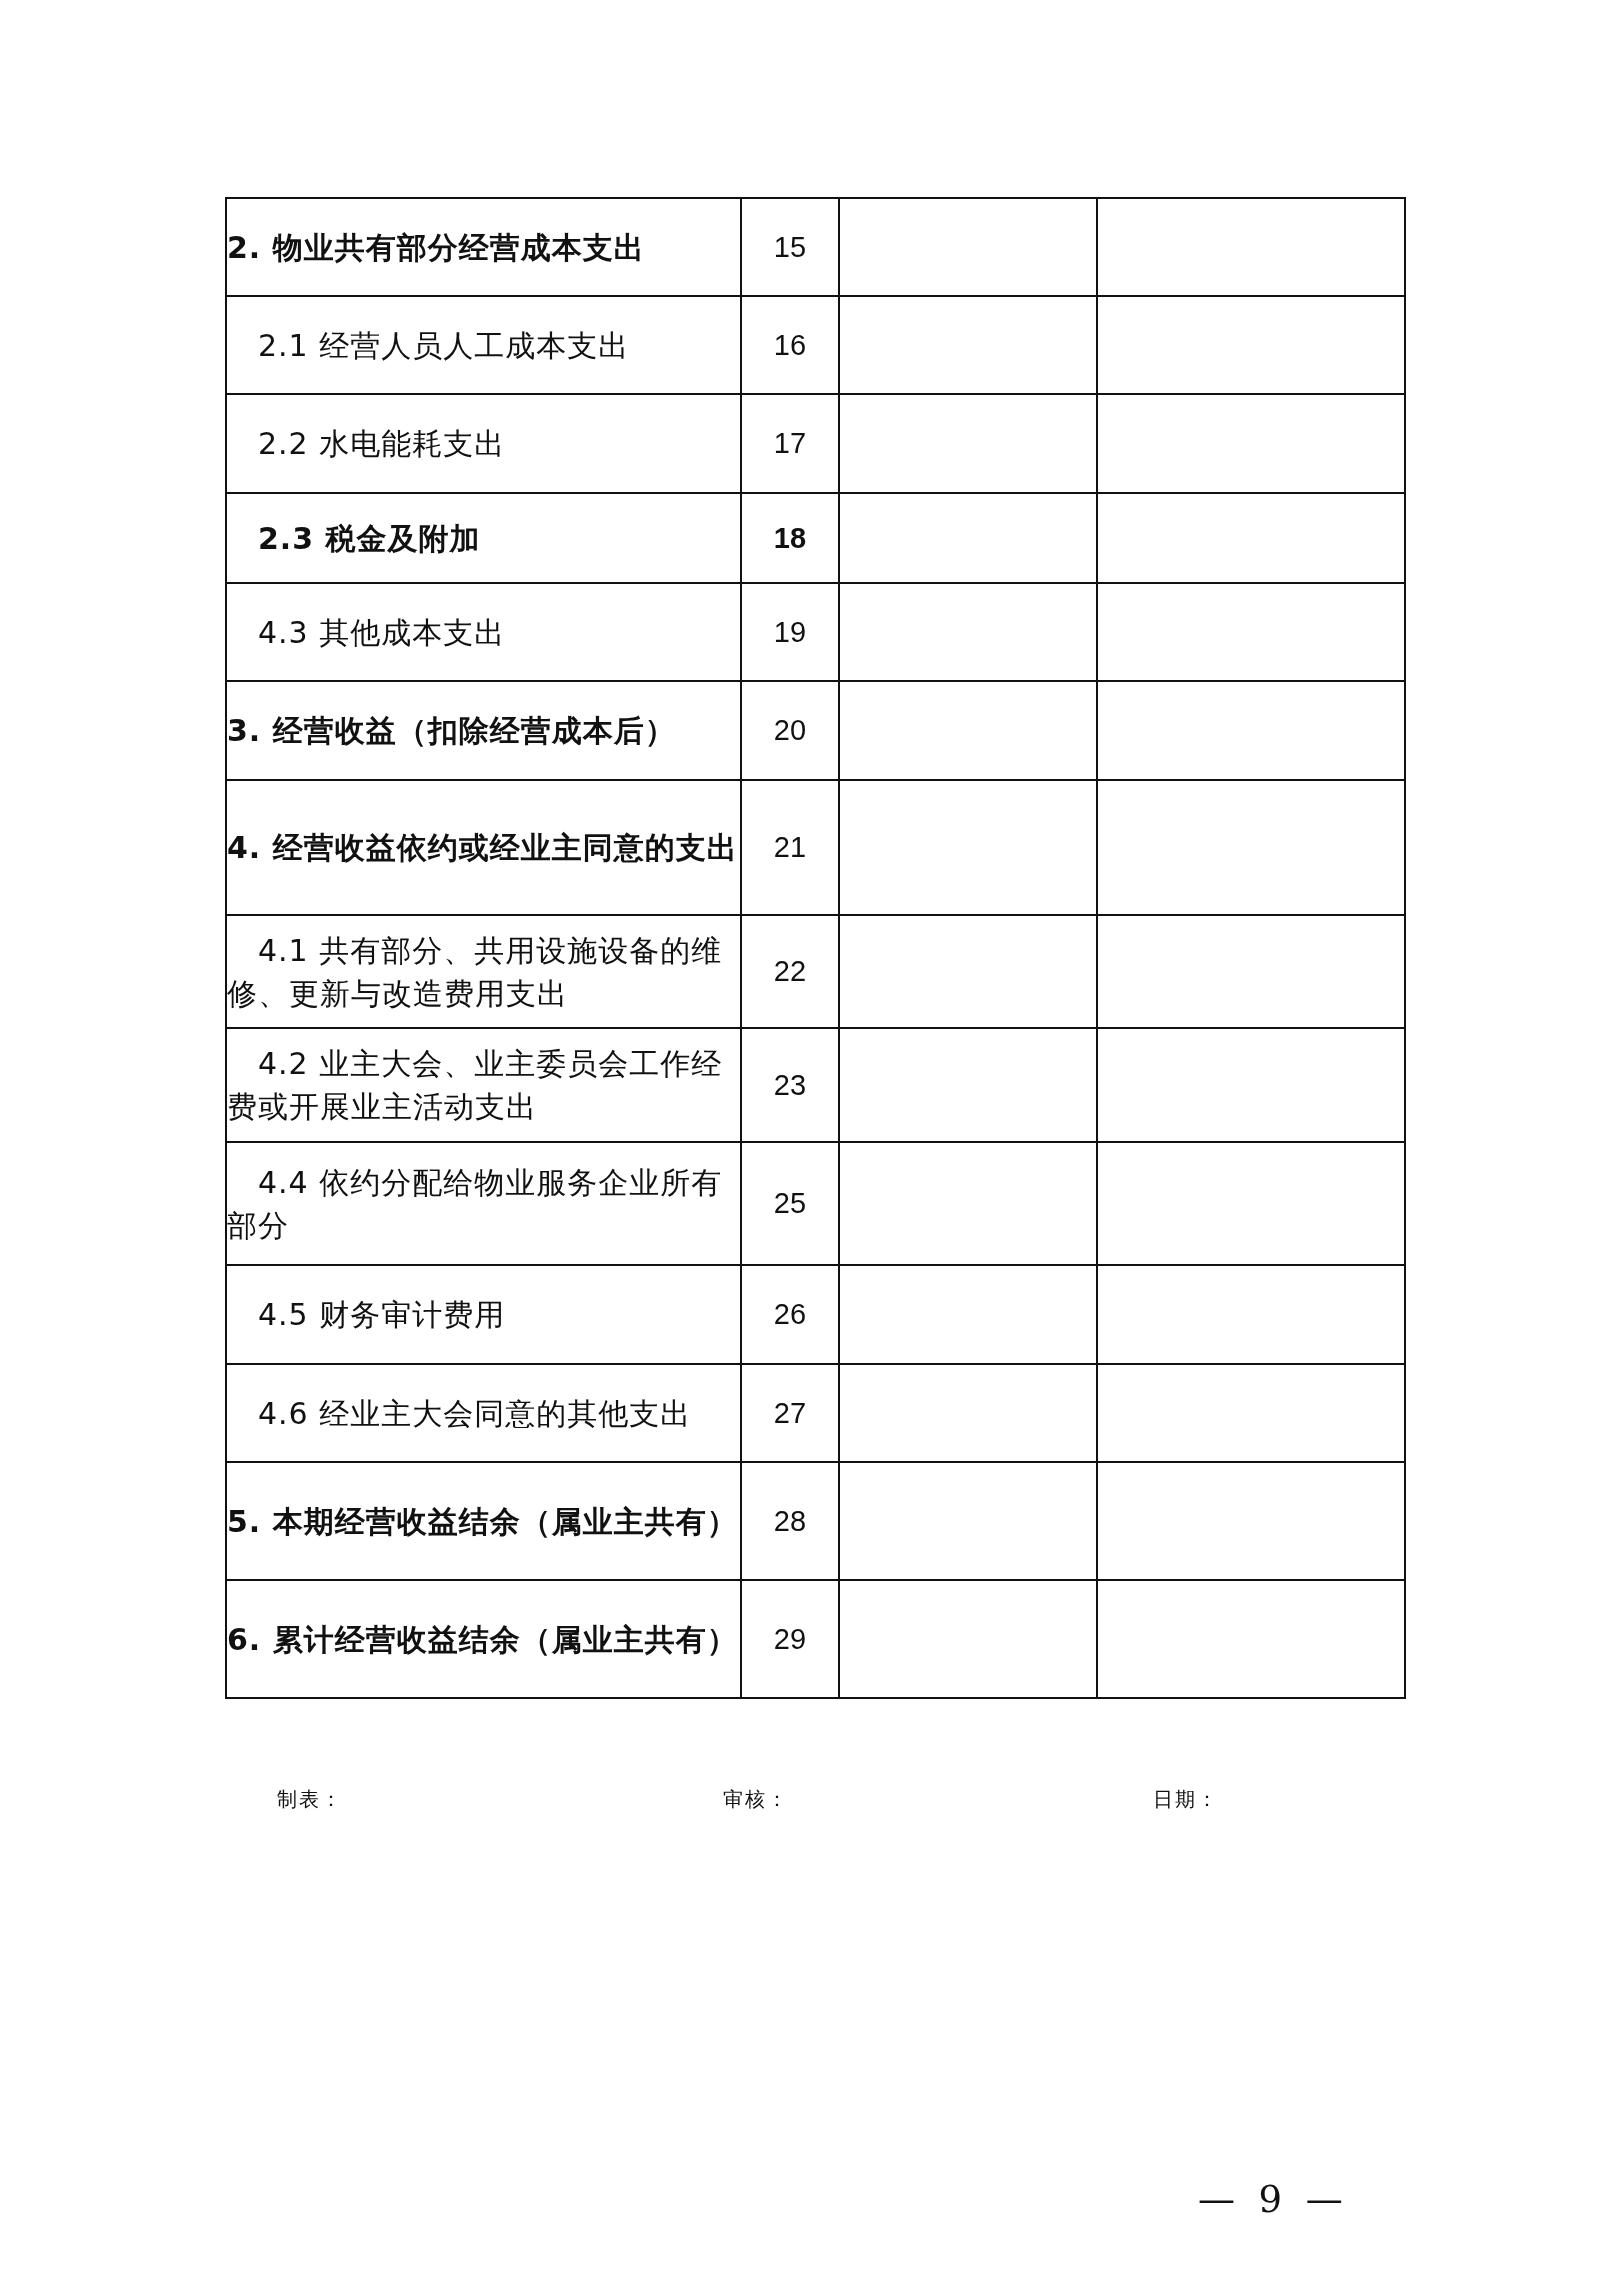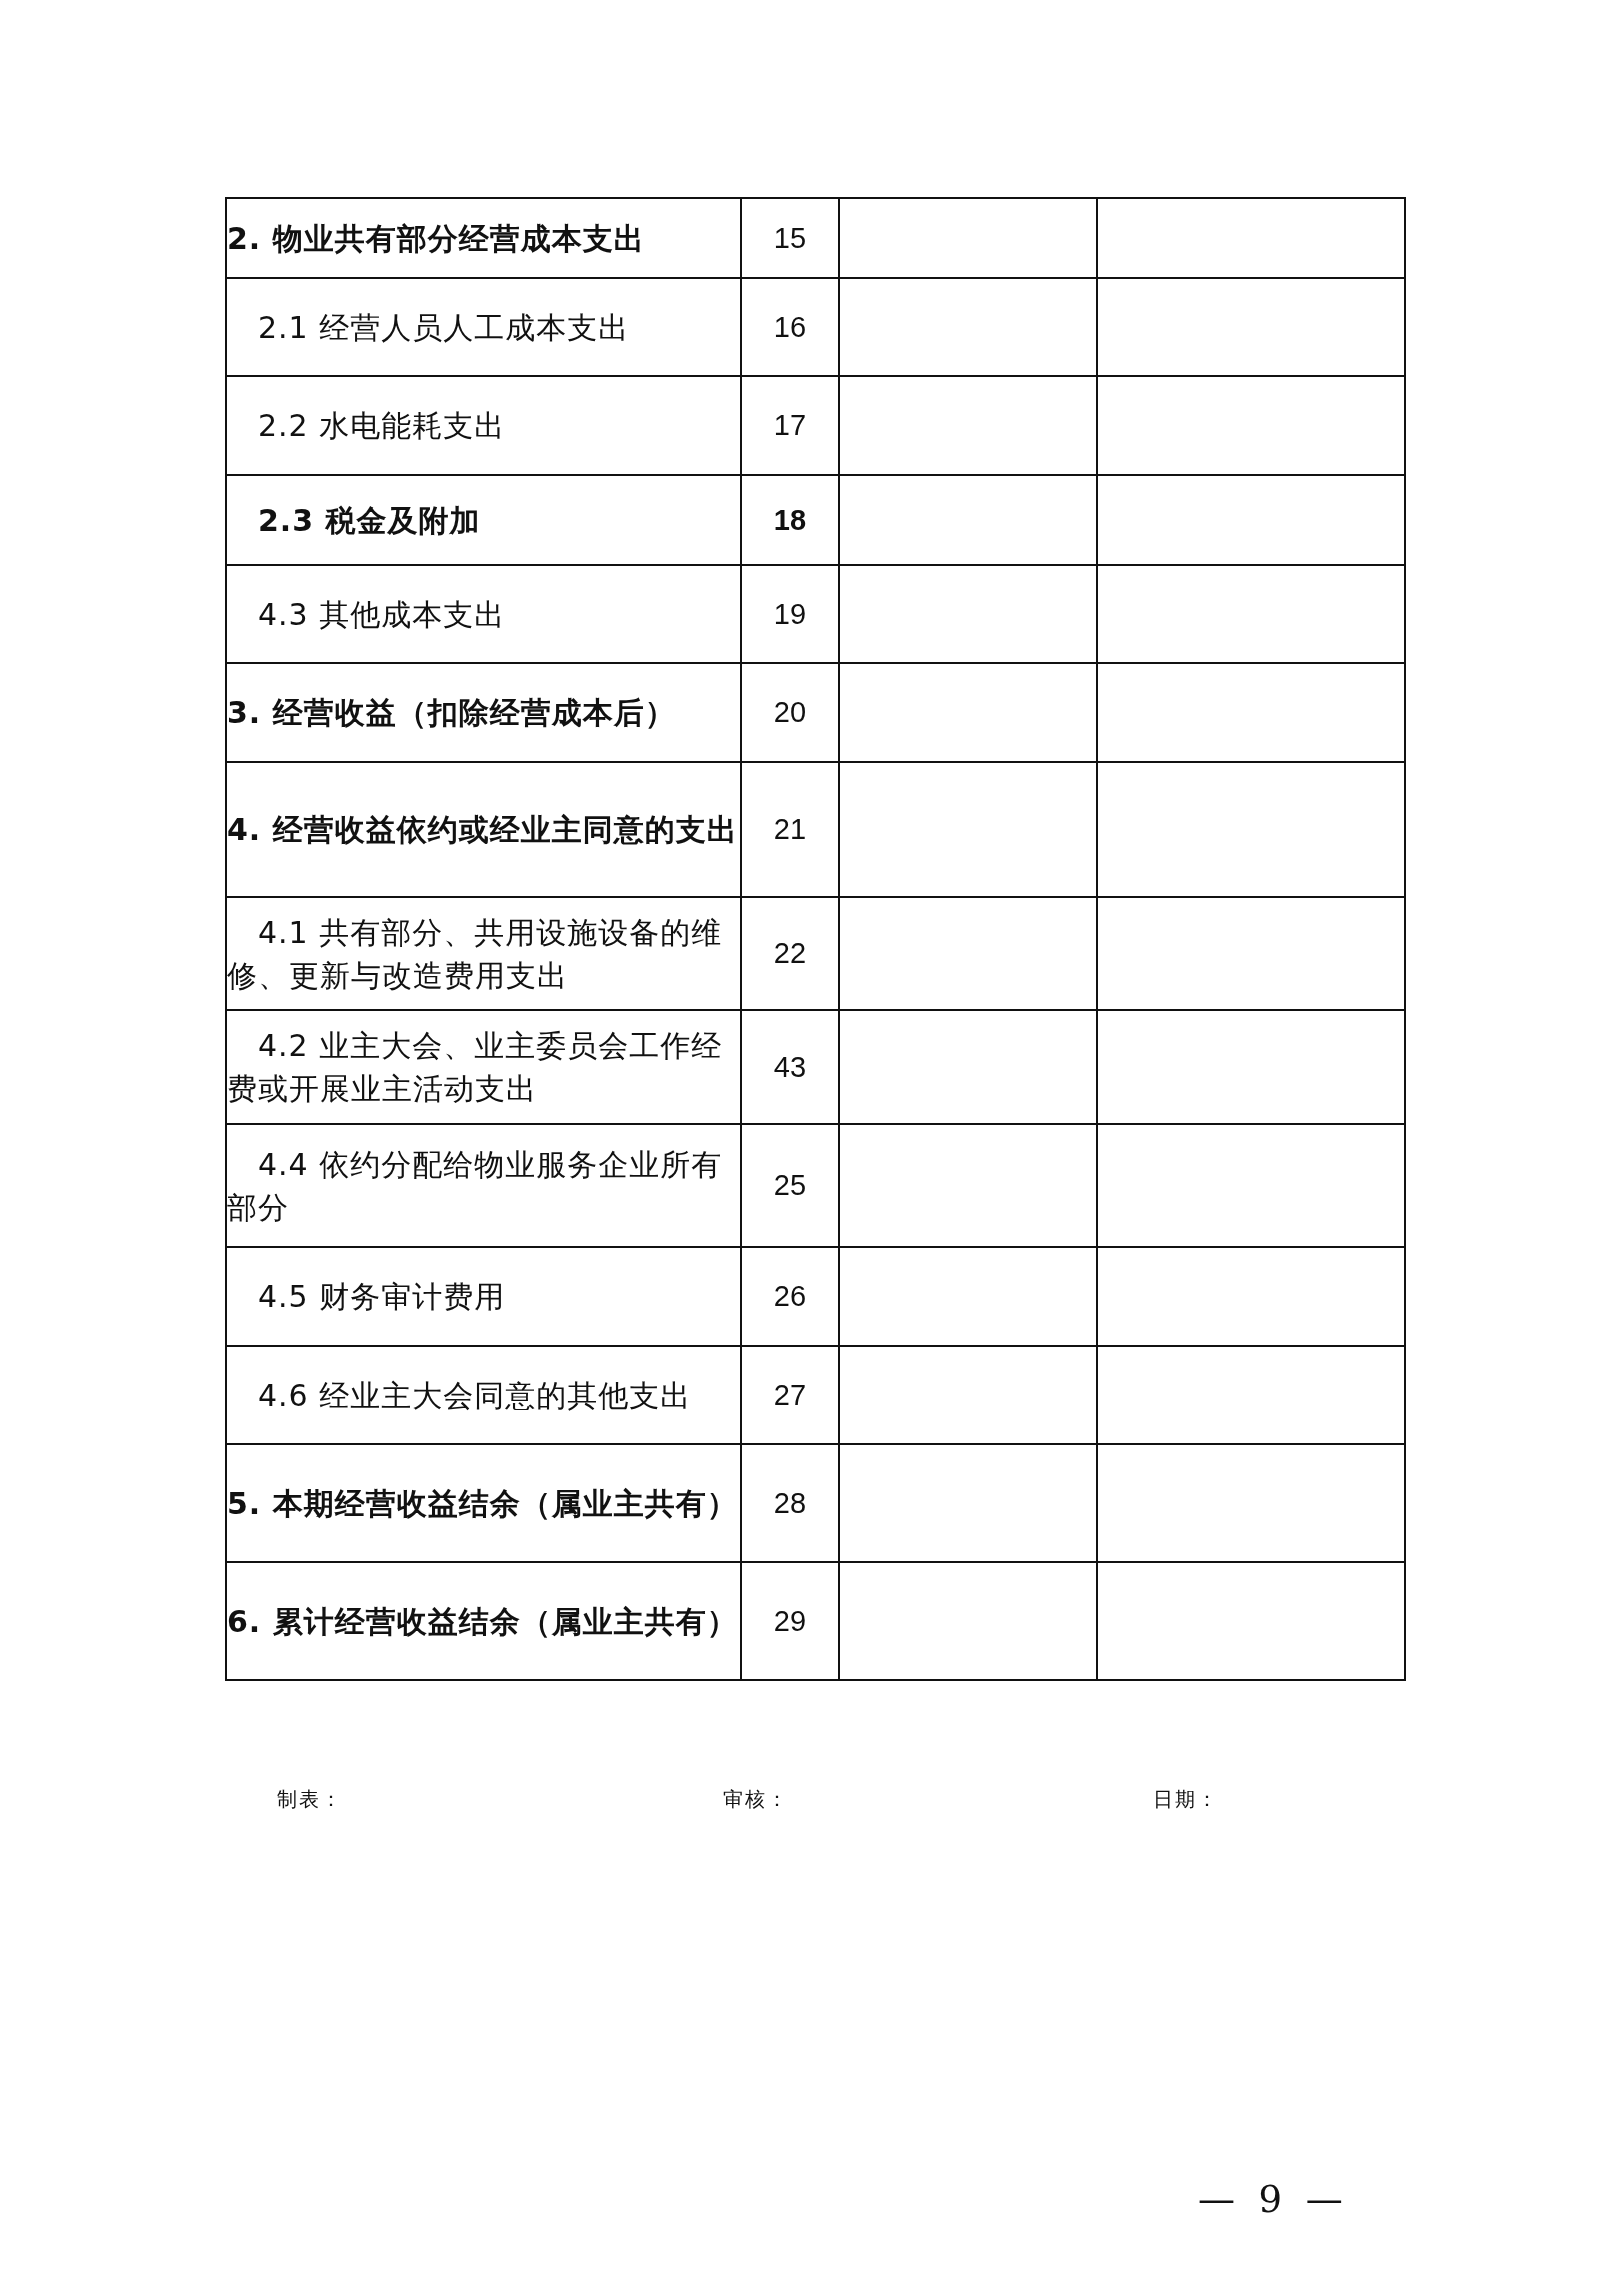--- a/index.html
+++ b/index.html
@@ -27,21 +27,21 @@
 
 <div class="page">
   <table class="report">
     <colgroup>
         <col class="c1">
         <col class="c2">
         <col class="c3">
         <col class="c4">
       </colgroup>
     <tbody id="tbody">
-        <tr style="height: 80px;">
+        <tr style="height: 98px;">
           <td class="item bold"><span class="txt">2. 物业共有部分经营成本支出</span></td>
           <td class="num">15</td>
           <td class="blank"></td>
           <td class="blank"></td>
         </tr>
         <tr style="height: 98px;">
           <td class="item sub">
             <span class="txt">2.1 经营人员人工成本支出</span>
           </td>
           <td class="num">16</td>
@@ -89,21 +89,21 @@
             <span class="txt">4.1 共有部分、共用设施设备的维修、更新与改造费用支出</span>
           </td>
           <td class="num">22</td>
           <td class="blank"></td>
           <td class="blank"></td>
         </tr>
         <tr style="height: 114px;">
           <td class="item sub">
             <span class="txt">4.2 业主大会、业主委员会工作经费或开展业主活动支出</span>
           </td>
-          <td class="num">43</td>
+          <td class="num">23</td>
           <td class="blank"></td>
           <td class="blank"></td>
         </tr>
         <tr style="height: 123px;">
           <td class="item sub">
             <span class="txt">4.4 依约分配给物业服务企业所有部分</span>
           </td>
           <td class="num">25</td>
           <td class="blank"></td>
           <td class="blank"></td>

